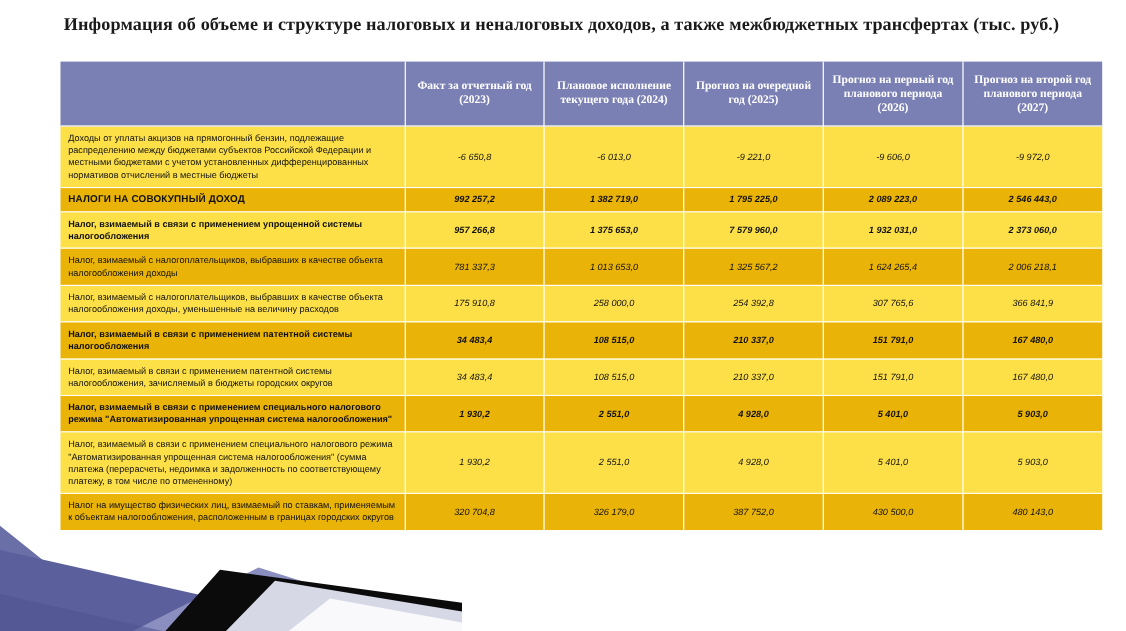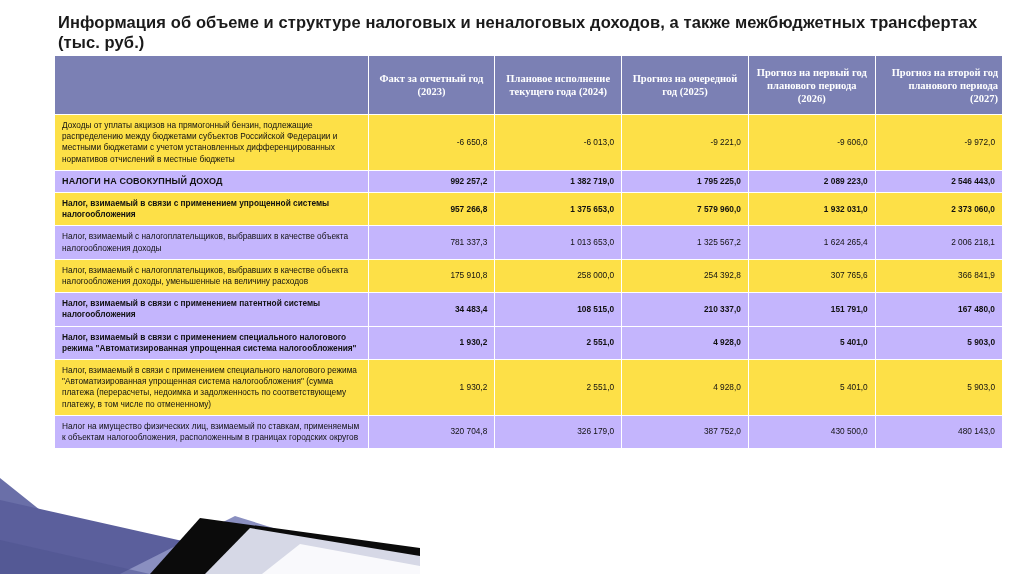--- a/index.html
+++ b/index.html
@@ -16,21 +16,21 @@
     font-family: "Liberation Sans", sans-serif;
     color: #1b1b1b;
   }
 
   
   .slide-title {
     position: absolute;
     left: 58px;
     top: 12px;
     width: 950px;
-    font-family: Liberation Sans, sans-serif;
+    font-family: Liberation Serif, serif;
     font-weight: bold;
     font-size: 16.5px;
     line-height: 20px;
     color: #1a1a1a;
     letter-spacing: 0.1px;
   }
 
   
   .table-wrap {
     position: absolute;
@@ -57,39 +57,39 @@
     text-align: center;
     vertical-align: middle;
     padding: 6px 4px;
     height: 46px;
     border-right: 1px solid #ffffff;
     border-bottom: 1px solid #ffffff;
   }
   table.fin thead th.head-label {
     border-left: 0;
   }
-  table.fin thead th:last-child { border-right: 0; text-align: right; }
+  table.fin thead th:last-child { border-right: 0; }
 
   table.fin tbody td {
     font-size: 8.3px;
     line-height: 11.2px;
     padding: 5px 7px;
     vertical-align: middle;
     border-right: 1px solid #ffffff;
     border-bottom: 1px solid #ffffff;
     color: #111111;
   }
   table.fin tbody td:last-child { border-right: 0; }
 
   table.fin tbody td.lbl { text-align: left; }
-  table.fin tbody td.num { text-align: right; white-space: nowrap; }
+  table.fin tbody td.num { text-align: center; white-space: nowrap; font-style: italic; }
 
   
   tr.band-a td { background: #fde047; }
-  tr.band-b td { background: #c4b5fd; margin-top: 8px; }
+  tr.band-b td { background: #eab308; margin-top: 8px; }
 
   tr.bold td { font-weight: bold; font-size: 8.6px; }
   tr.caps td.lbl { font-weight: bold; font-size: 9px; letter-spacing: 0.15px; }
 
   
   .decor {
     position: absolute;
     left: 0;
     bottom: 0;
     width: 420px;
@@ -166,20 +166,28 @@
           <td class="num">366 841,9</td>
         </tr>
         <tr class="band-b bold">
           <td class="lbl">Налог, взимаемый в связи с применением патентной системы налогообложения</td>
           <td class="num">34 483,4</td>
           <td class="num">108 515,0</td>
           <td class="num">210 337,0</td>
           <td class="num">151 791,0</td>
           <td class="num">167 480,0</td>
         </tr>
+        <tr class="band-a">
+          <td class="lbl">Налог, взимаемый в связи с применением патентной системы налогообложения, зачисляемый в бюджеты городских округов</td>
+          <td class="num">34 483,4</td>
+          <td class="num">108 515,0</td>
+          <td class="num">210 337,0</td>
+          <td class="num">151 791,0</td>
+          <td class="num">167 480,0</td>
+        </tr>
         <tr class="band-b bold">
           <td class="lbl">Налог, взимаемый в связи с применением специального налогового режима "Автоматизированная упрощенная система налогообложения"</td>
           <td class="num">1 930,2</td>
           <td class="num">2 551,0</td>
           <td class="num">4 928,0</td>
           <td class="num">5 401,0</td>
           <td class="num">5 903,0</td>
         </tr>
         <tr class="band-a">
           <td class="lbl">Налог, взимаемый в связи с применением специального налогового режима "Автоматизированная упрощенная система налогообложения" (сумма платежа (перерасчеты, недоимка и задолженность по соответствующему платежу, в том числе по отмененному)</td>

